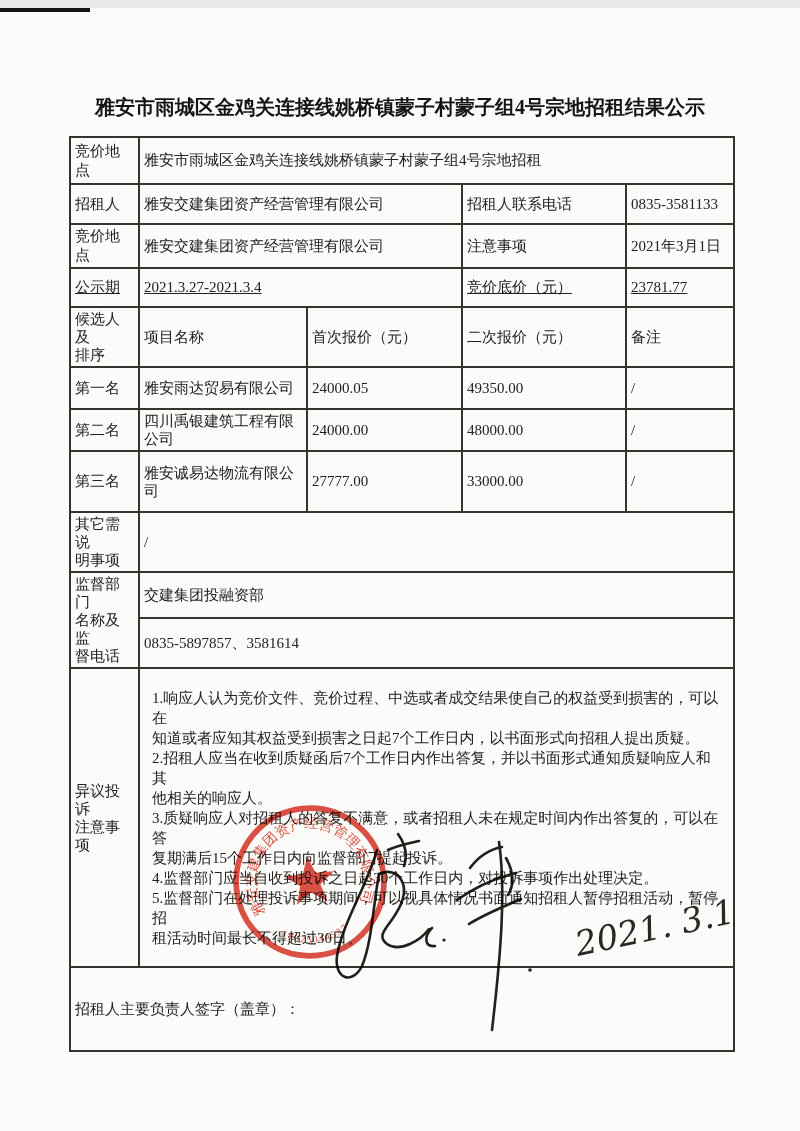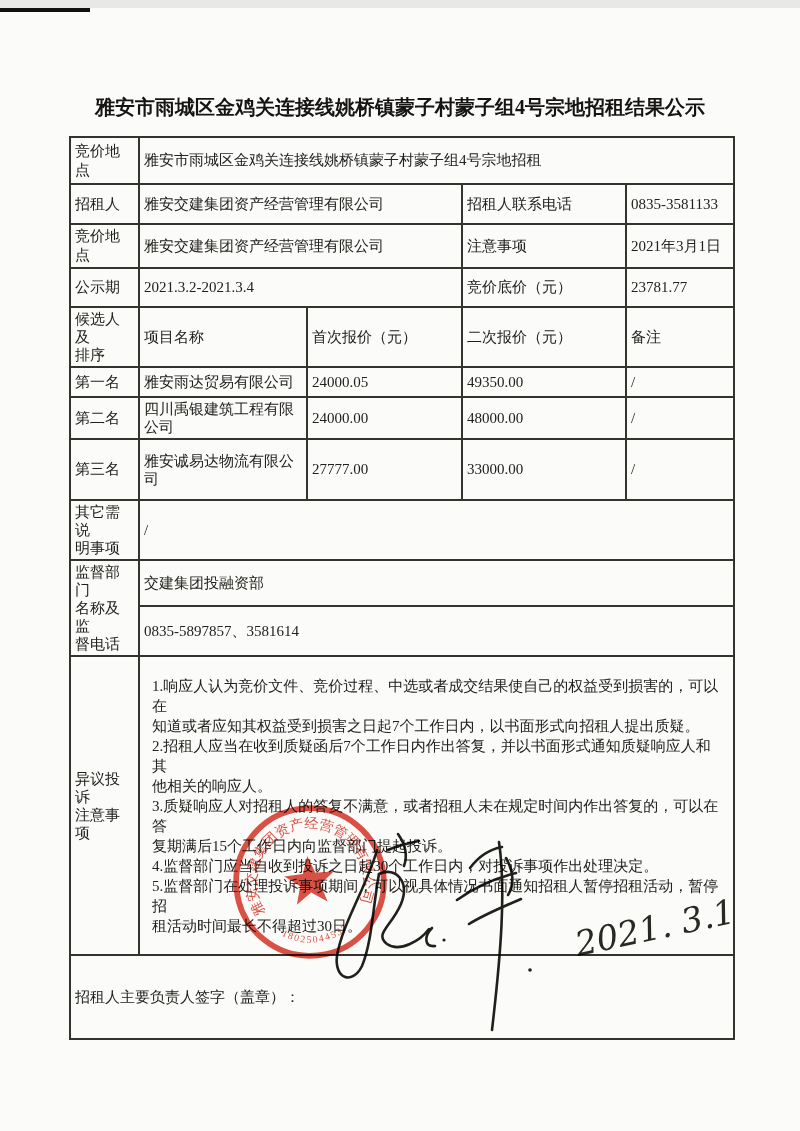--- a/index.html
+++ b/index.html
@@ -22,22 +22,22 @@
   table.doc td{
     border:2px solid #35332e;
     padding:2px 4px;
     vertical-align:middle;
     overflow:hidden;
   }
   .lbl{padding-left:5px;}
   .pre{white-space:pre-line;line-height:18px;}
   .ctr{text-align:left;}
   .val{padding-left:5px;}
-  .r1{height:47px;}.r2{height:40px;}.r3{height:42px;}.r4{height:39px;}
-  .r5{height:33px;padding-left:40px;}.r6{height:30px;}.r7{height:40px;}.r8{height:61px;}
+  .r1{height:47px;}.r2{height:40px;}.r3{height:42px;}.r4{height:39px;text-decoration:underline;}
+  .r5{height:33px;padding-left:40px;}.r6{height:42px;}.r7{height:40px;}.r8{height:61px;}
   .r9{height:38px;padding-left:25px;}.r10a{height:39px;}.r10b{height:42px;}
   .r11{height:299px;}.r12{height:84px;}
   .notice-text{
     white-space:pre-line;line-height:20px;font-size:15px;
     padding:0 6px 0 8px;text-align:left;
   }
   .sig-cell{padding-left:8px;}
   .stamp{position:absolute;left:222px;top:792px;width:176px;height:164px;
     mix-blend-mode:multiply;opacity:.88;}
   .signature{position:absolute;left:320px;top:820px;width:420px;height:210px;
@@ -72,21 +72,21 @@
       <td class="ctr">0835-3581133</td>
     </tr>
     <tr class="r3">
       <td class="lbl">竞价地点</td>
       <td class="val" colspan="2">雅安交建集团资产经营管理有限公司</td>
       <td class="ctr">注意事项</td>
       <td class="ctr">2021年3月1日</td>
     </tr>
     <tr class="r4">
       <td class="lbl">公示期</td>
-      <td class="val" colspan="2">2021.3.2-2021.3.4</td>
+      <td class="val" colspan="2">2021.3.27-2021.3.4</td>
       <td class="ctr">竞价底价（元）</td>
       <td class="ctr">23781.77</td>
     </tr>
     <tr class="r5">
       <td class="lbl pre">候选人及
 排序</td>
       <td class="ctr">项目名称</td>
       <td class="ctr">首次报价（元）</td>
       <td class="ctr">二次报价（元）</td>
       <td class="ctr">备注</td>

